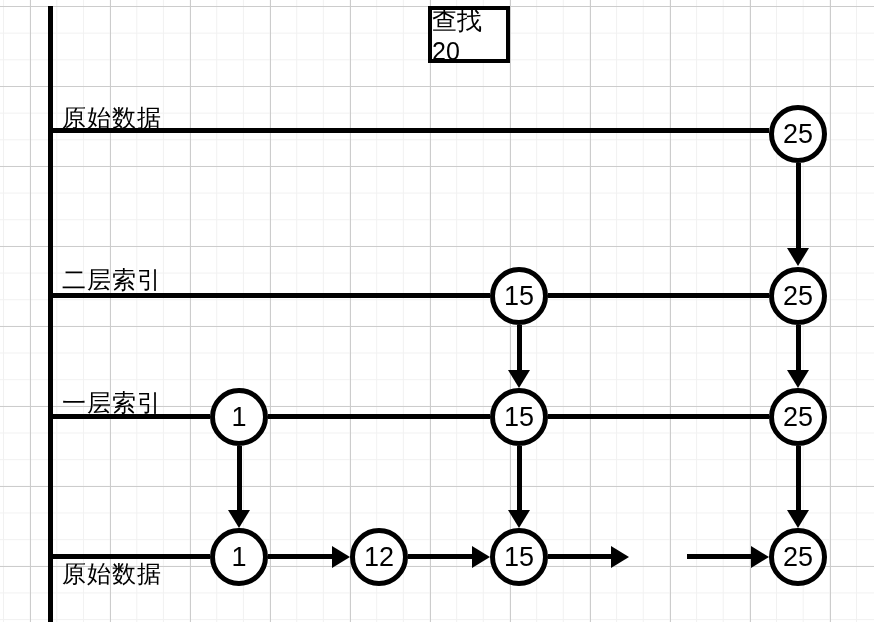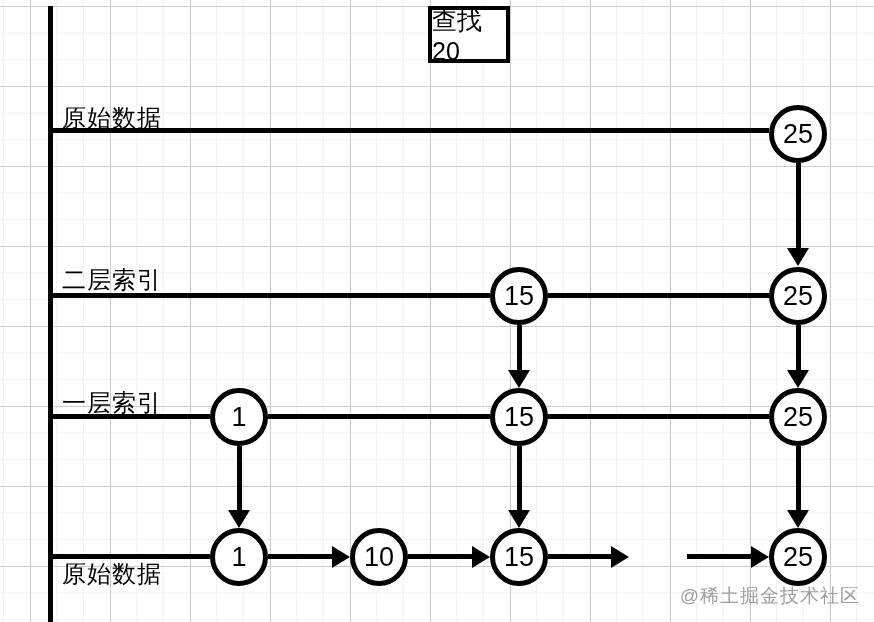--- a/index.html
+++ b/index.html
@@ -153,24 +153,23 @@
     <span>15</span>
   </div>
   <div class="node" style="left:769px;top:388px;">
     <span>25</span>
   </div>
 
   <div class="node" style="left:210px;top:528px;">
     <span>1</span>
   </div>
   <div class="node" style="left:350px;top:528px;">
-    <span>10</span>
+    <span>12</span>
   </div>
   <div class="node" style="left:490px;top:528px;">
     <span>15</span>
   </div>
   <div class="node" style="left:769px;top:528px;">
     <span>25</span>
   </div>
 
-  <div class="watermark">@稀土掘金技术社区</div>
 
 </div>
 
 </body></html>

